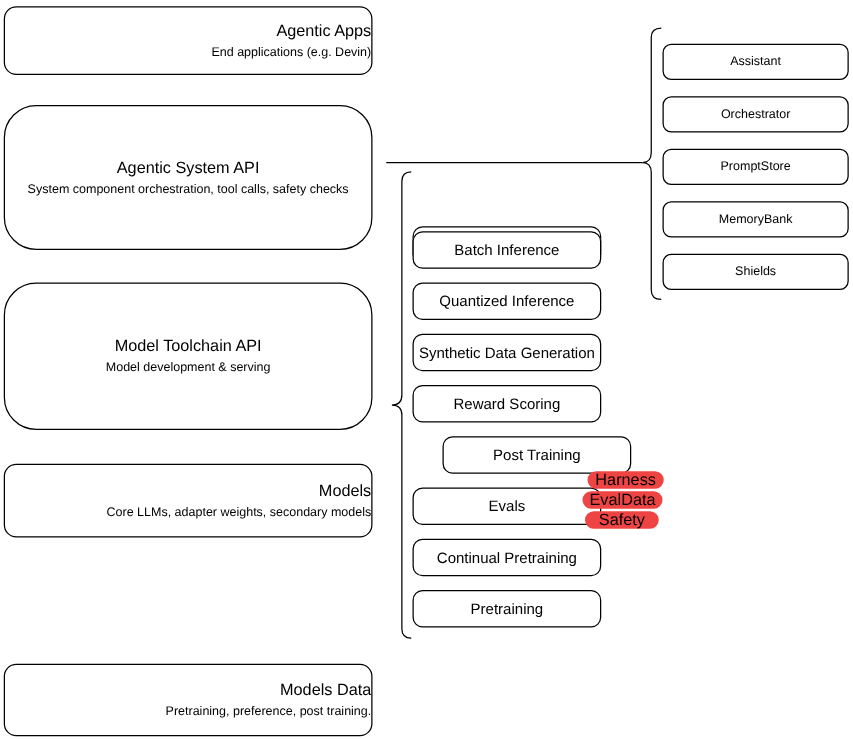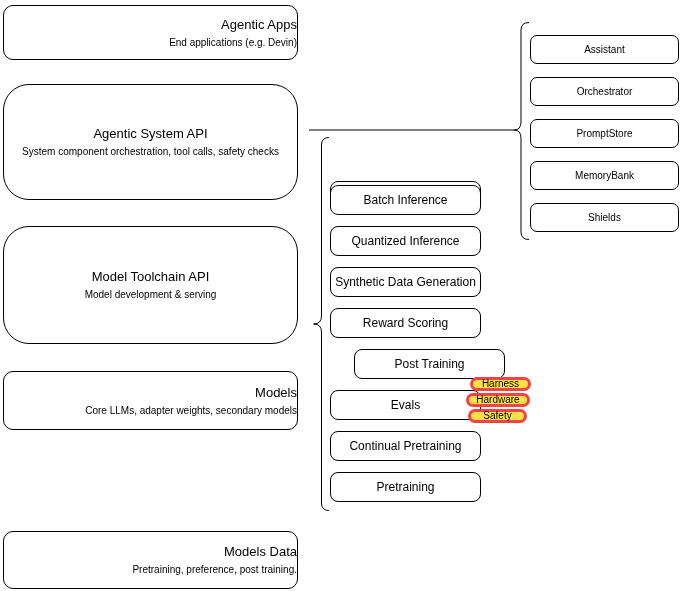--- a/index.html
+++ b/index.html
@@ -36,24 +36,24 @@
   }
   
   .rbox {
     left: 530px; width: 149px; height: 29px;
     border-radius: 7px; font-size: 10px;
     justify-content: center;
   }
   
   .pill {
     position: absolute;
-    background: #fde047;
-    border: 3px solid #ef4444;
+    background: #84cc16;
+    border: 7px solid #ef4444;
     border-radius: 8px;
-    font-size: 10px;
+    font-size: 13px;
     line-height: 12px;
     display: flex;
     align-items: center;
     justify-content: center;
     z-index: 3;
   }
   .overlay {
     position: absolute;
     left: 0; top: 0;
     width: 682px; height: 591px;
@@ -91,21 +91,21 @@
   <div class="box mbox" style="top:185px;">Batch Inference</div>
   <div class="box mbox" style="top:226px;">Quantized Inference</div>
   <div class="box mbox" style="top:267px;">Synthetic Data Generation</div>
   <div class="box mbox" style="top:308px;">Reward Scoring</div>
   <div class="box mbox" style="top:349px;margin-left:24px;">Post Training</div>
   <div class="box mbox" style="top:390px;">Evals</div>
   <div class="box mbox" style="top:431px;">Continual Pretraining</div>
   <div class="box mbox" style="top:472px;">Pretraining</div>
 
   <div class="pill" style="left:470px; top:377px; width:61px; height:14px;">Harness</div>
-  <div class="pill" style="left:466px; top:393px; width:64px; height:14px;">Hardware</div>
+  <div class="pill" style="left:466px; top:393px; width:64px; height:14px;">EvalData</div>
   <div class="pill" style="left:468px; top:409px; width:59px; height:14px;">Safety</div>
 
   <div class="box rbox" style="top:35px;">Assistant</div>
   <div class="box rbox" style="top:77px;">Orchestrator</div>
   <div class="box rbox" style="top:119px;">PromptStore</div>
   <div class="box rbox" style="top:161px;">MemoryBank</div>
   <div class="box rbox" style="top:203px;">Shields</div>
 
   <svg class="overlay" viewBox="0 0 682 591" xmlns="http://www.w3.org/2000/svg">
     <line x1="309" y1="130" x2="514" y2="130" fill="none" stroke-width="1" stroke="#000000"></line>

